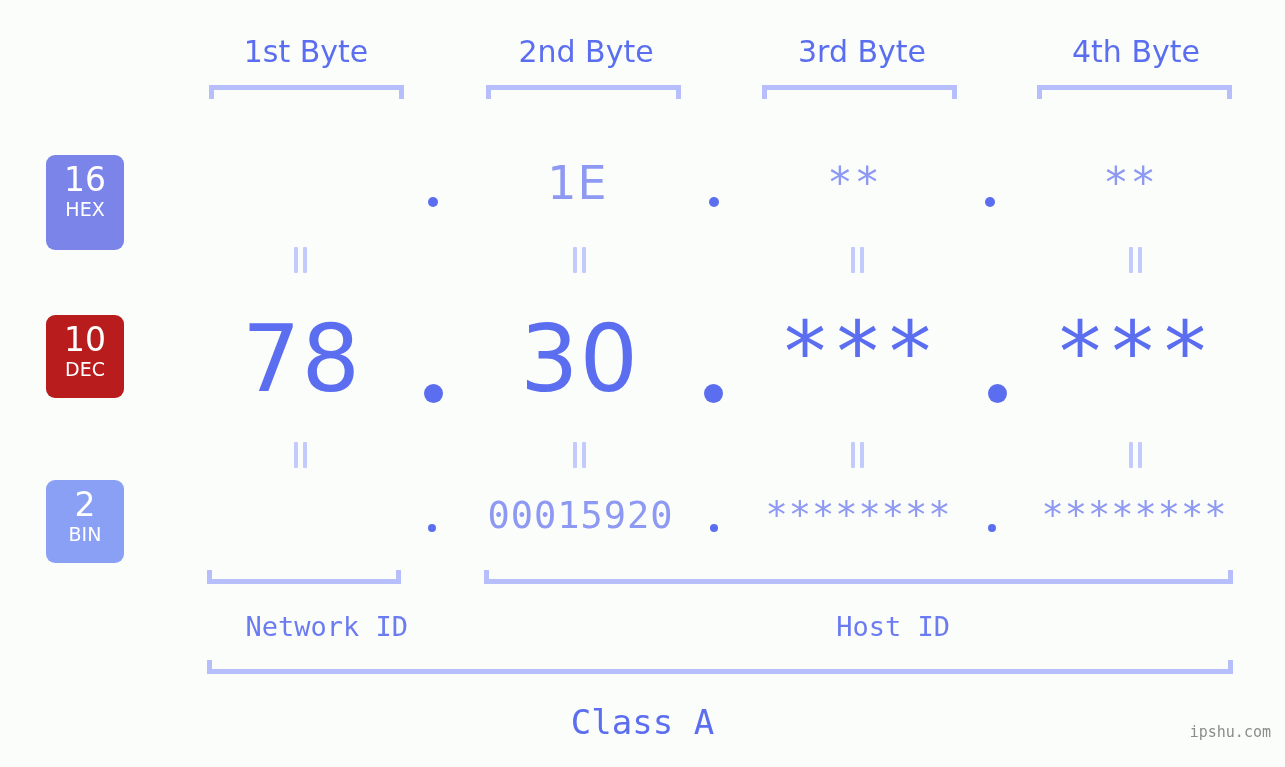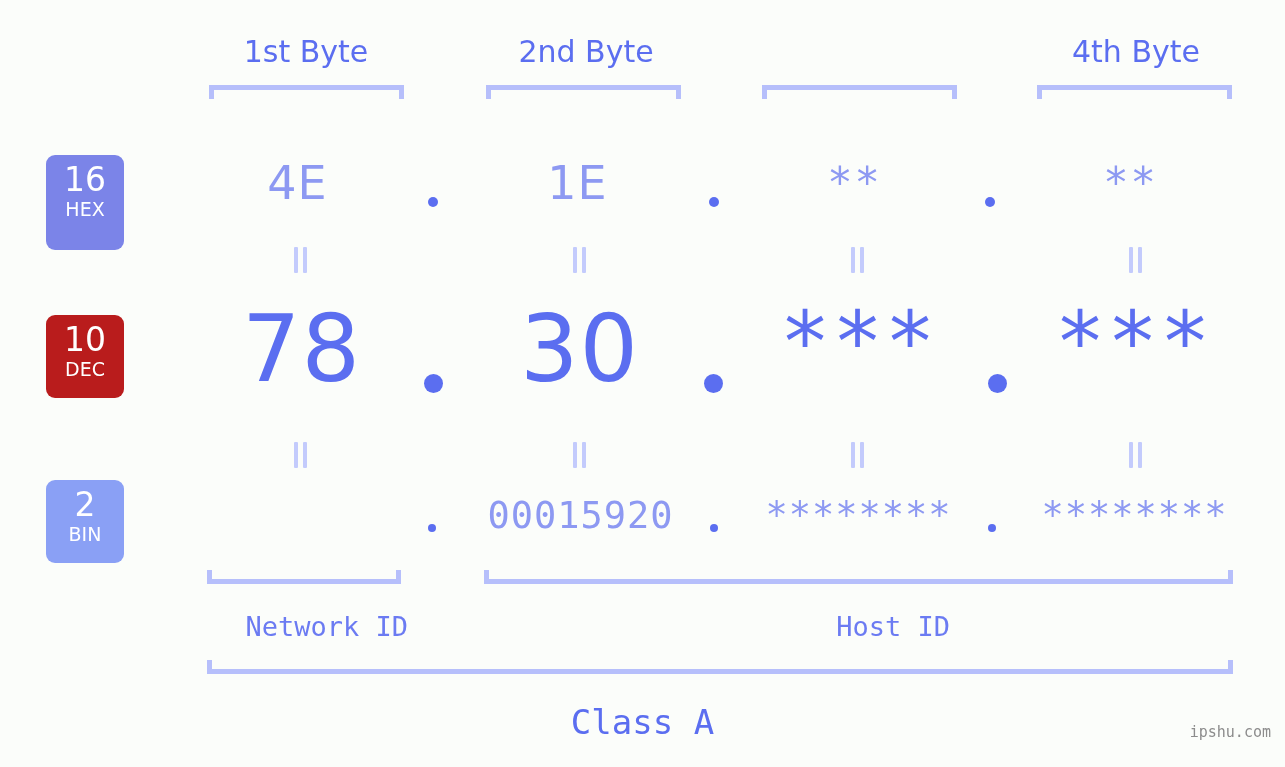--- a/index.html
+++ b/index.html
@@ -179,20 +179,21 @@
     white-space: nowrap;
   }
 </style>
 </head>
 <body>
 
 <div id="stage">
 
   <div class="byte-head" style="left:200px; width:212px;">1st Byte</div>
   <div class="byte-head" style="left:480px; width:212px;">2nd Byte</div>
+  <div class="byte-head" style="left:756px; width:212px;">3rd Byte</div>
   <div class="byte-head" style="left:1030px; width:212px;">4th Byte</div>
 
   <div class="bracket-down" style="left:209px; top:85px; width:195px;"></div>
   <div class="bracket-down" style="left:486px; top:85px; width:195px;"></div>
   <div class="bracket-down" style="left:762px; top:85px; width:195px;"></div>
   <div class="bracket-down" style="left:1037px; top:85px; width:195px;"></div>
 
   <div class="badge" style="top:155px; height:95px; background:#7b84e8;">
     <span class="num">16</span>
     <span class="lbl">HEX</span>
@@ -202,21 +203,20 @@
     <span class="num">10</span>
     <span class="lbl">DEC</span>
   </div>
 
   <div class="badge" style="top:480px; height:83px; background:#8aa0f5;">
     <span class="num">2</span>
     <span class="lbl">BIN</span>
   </div>
 
   <div class="row row-hex" style="top:157px; height:60px;">
-    <div class="cell" style="left:200px; top:0; width:195px;">4E</div>
     <div class="dot hex" style="left:428px; top:40px;"></div>
 
     <div class="cell" style="left:480px; top:0; width:195px;">1E</div>
     <div class="dot hex" style="left:709px; top:40px;"></div>
 
     <div class="cell stars" style="left:757px; top:0; width:195px;">**</div>
     <div class="dot hex" style="left:985px; top:40px;"></div>
 
     <div class="cell stars" style="left:1033px; top:0; width:195px;">**</div>
   </div>
@@ -231,21 +231,21 @@
     </div>
   <div class="eq" style="left:851px; top:247px;">
       <span></span>
       <span></span>
     </div>
   <div class="eq" style="left:1129px; top:247px;">
       <span></span>
       <span></span>
     </div>
 
-  <div class="row row-dec" style="top:300px; height:115px;">
+  <div class="row row-dec" style="top:310px; height:115px;">
     <div class="cell" style="left:200px; top:0; width:203px;">78</div>
     <div class="dot dec" style="left:424px; top:374px; position:absolute; top:74px;"></div>
 
     <div class="cell" style="left:478px; top:0; width:203px;">30</div>
     <div class="dot dec" style="left:704px; top:74px;"></div>
 
     <div class="cell stars" style="left:757px; top:-8px; width:203px;">***</div>
     <div class="dot dec" style="left:988px; top:74px;"></div>
 
     <div class="cell stars" style="left:1032px; top:-8px; width:203px;">***</div>

